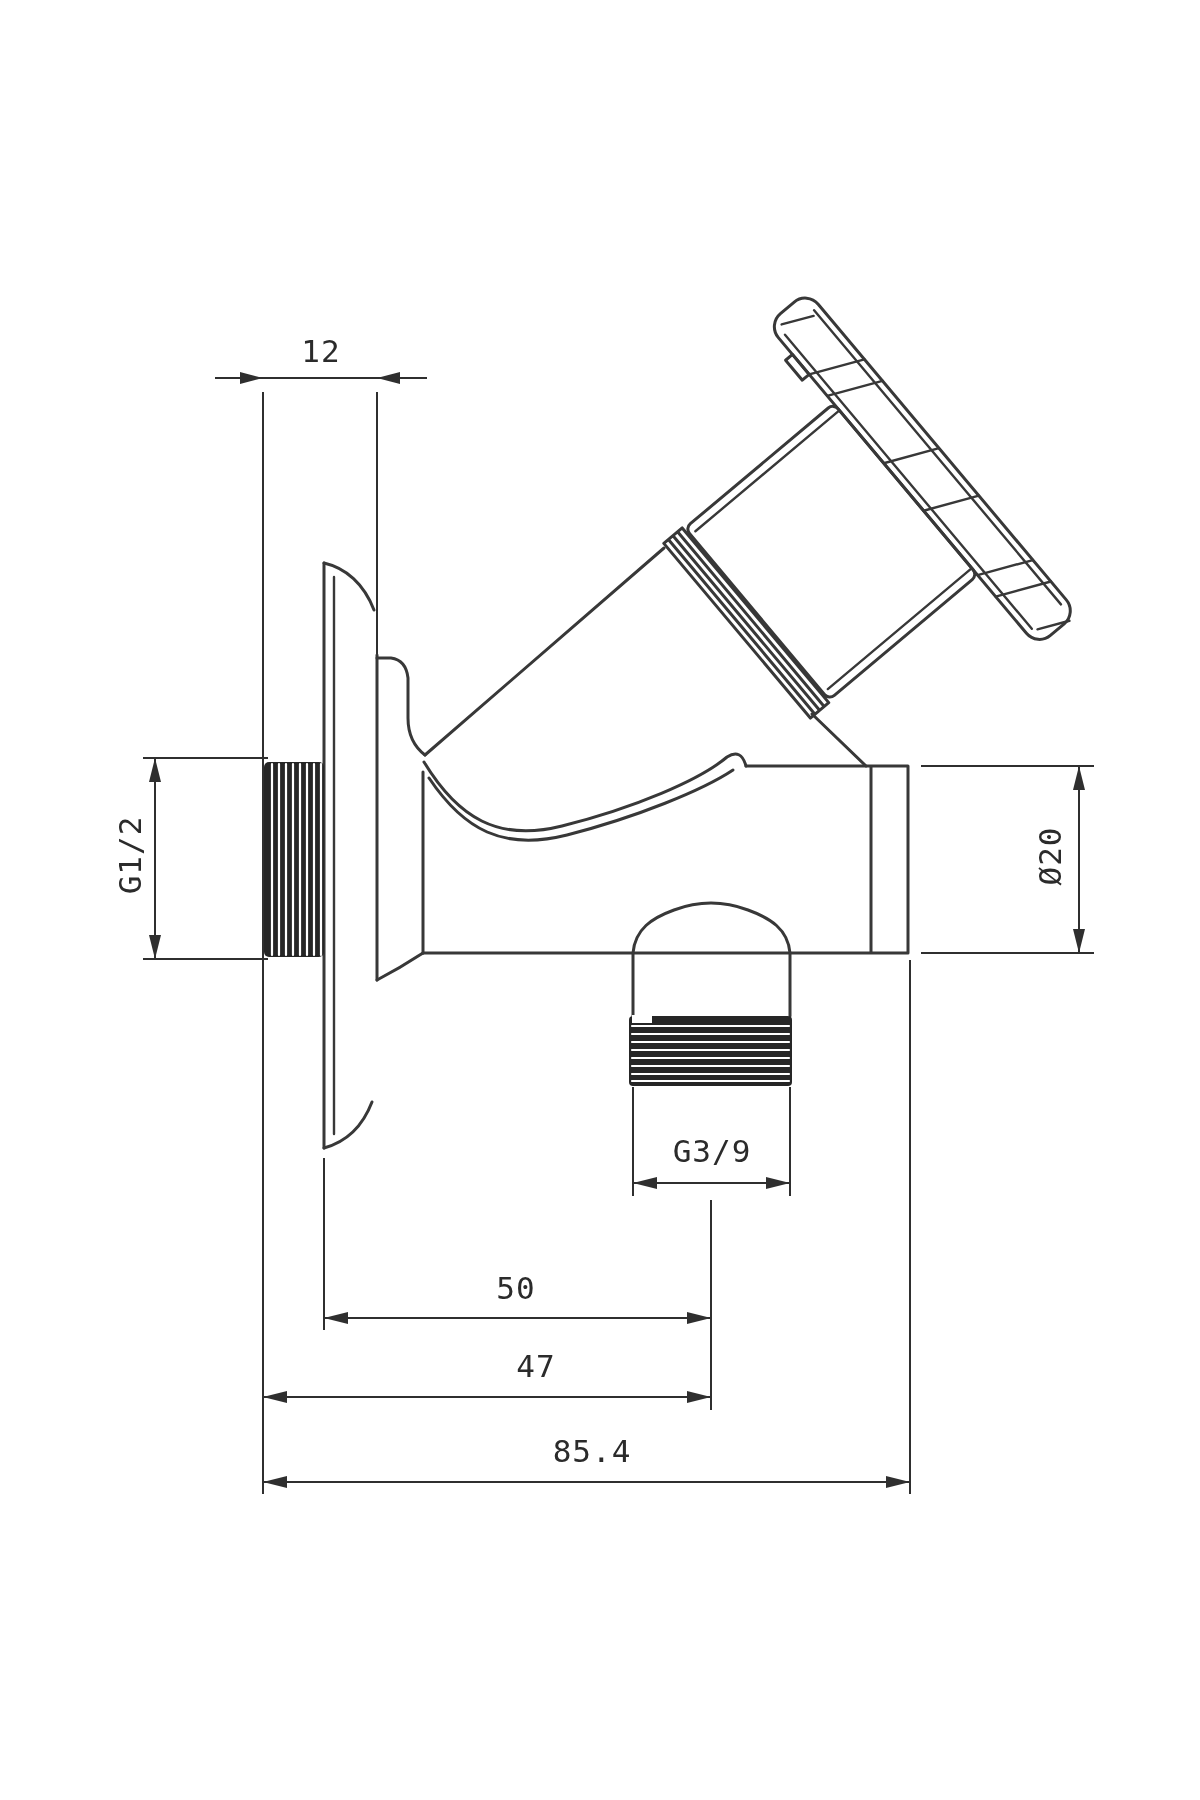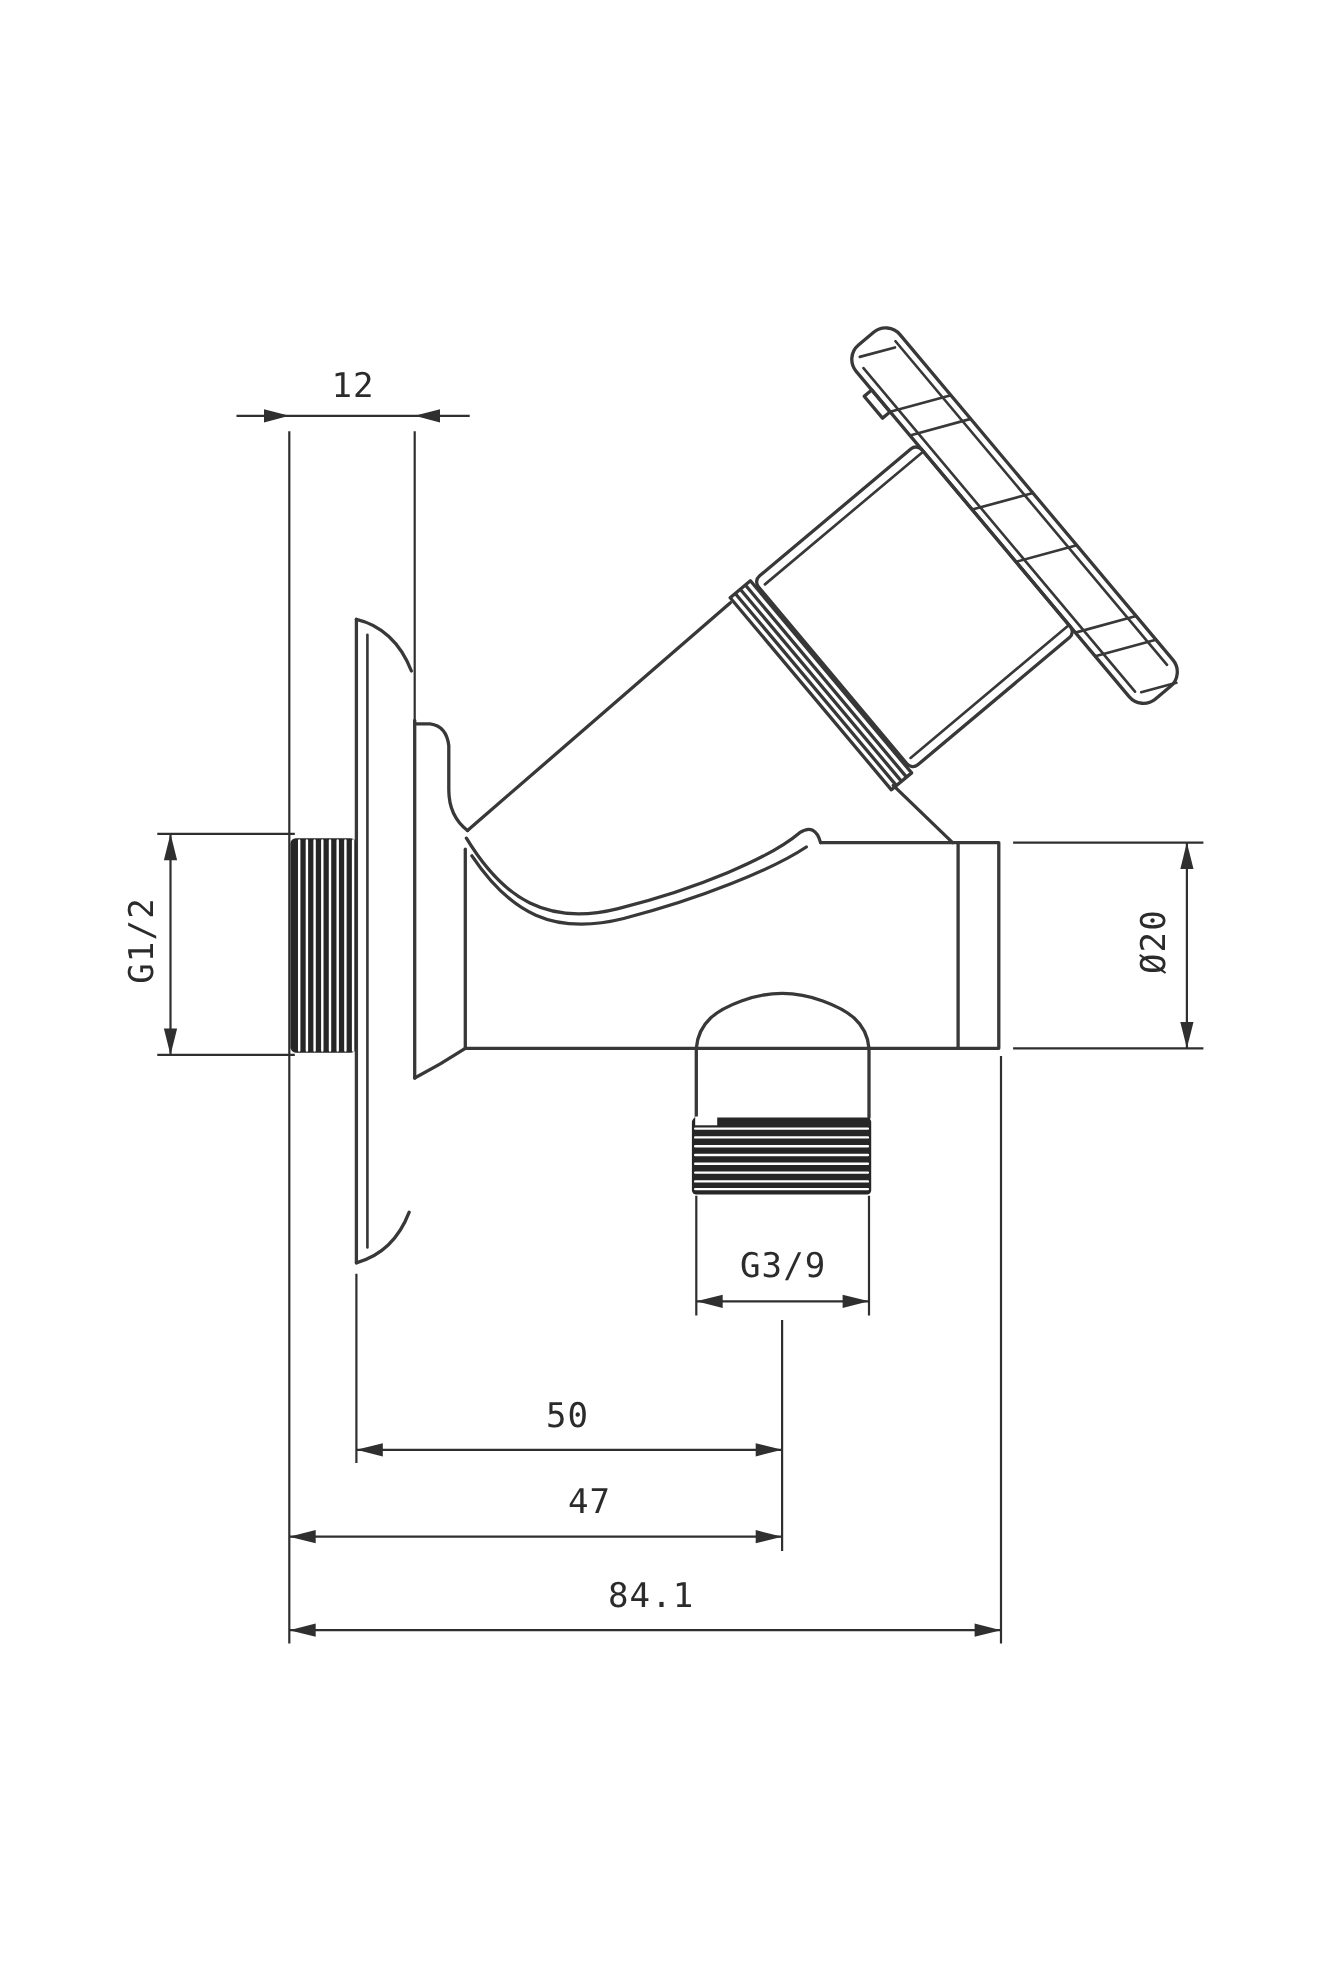--- a/index.html
+++ b/index.html
@@ -156,14 +156,14 @@
   <span class="dim-label vertical" style="left:130px; top:855px;">G1/2</span>
 
   <span class="dim-label vertical" style="left:1050px; top:856px;">Ø20</span>
 
   <span class="dim-label" style="left:712px; top:1151px;">G3/9</span>
 
   <span class="dim-label" style="left:516px; top:1288px;">50</span>
 
   <span class="dim-label" style="left:499px; top:1366px;margin-left:37px;">47</span>
 
-  <span class="dim-label" style="left:592px; top:1451px;">84.1</span>
+  <span class="dim-label" style="left:592px; top:1451px;">85.4</span>
 </div>
 
 </body></html>

